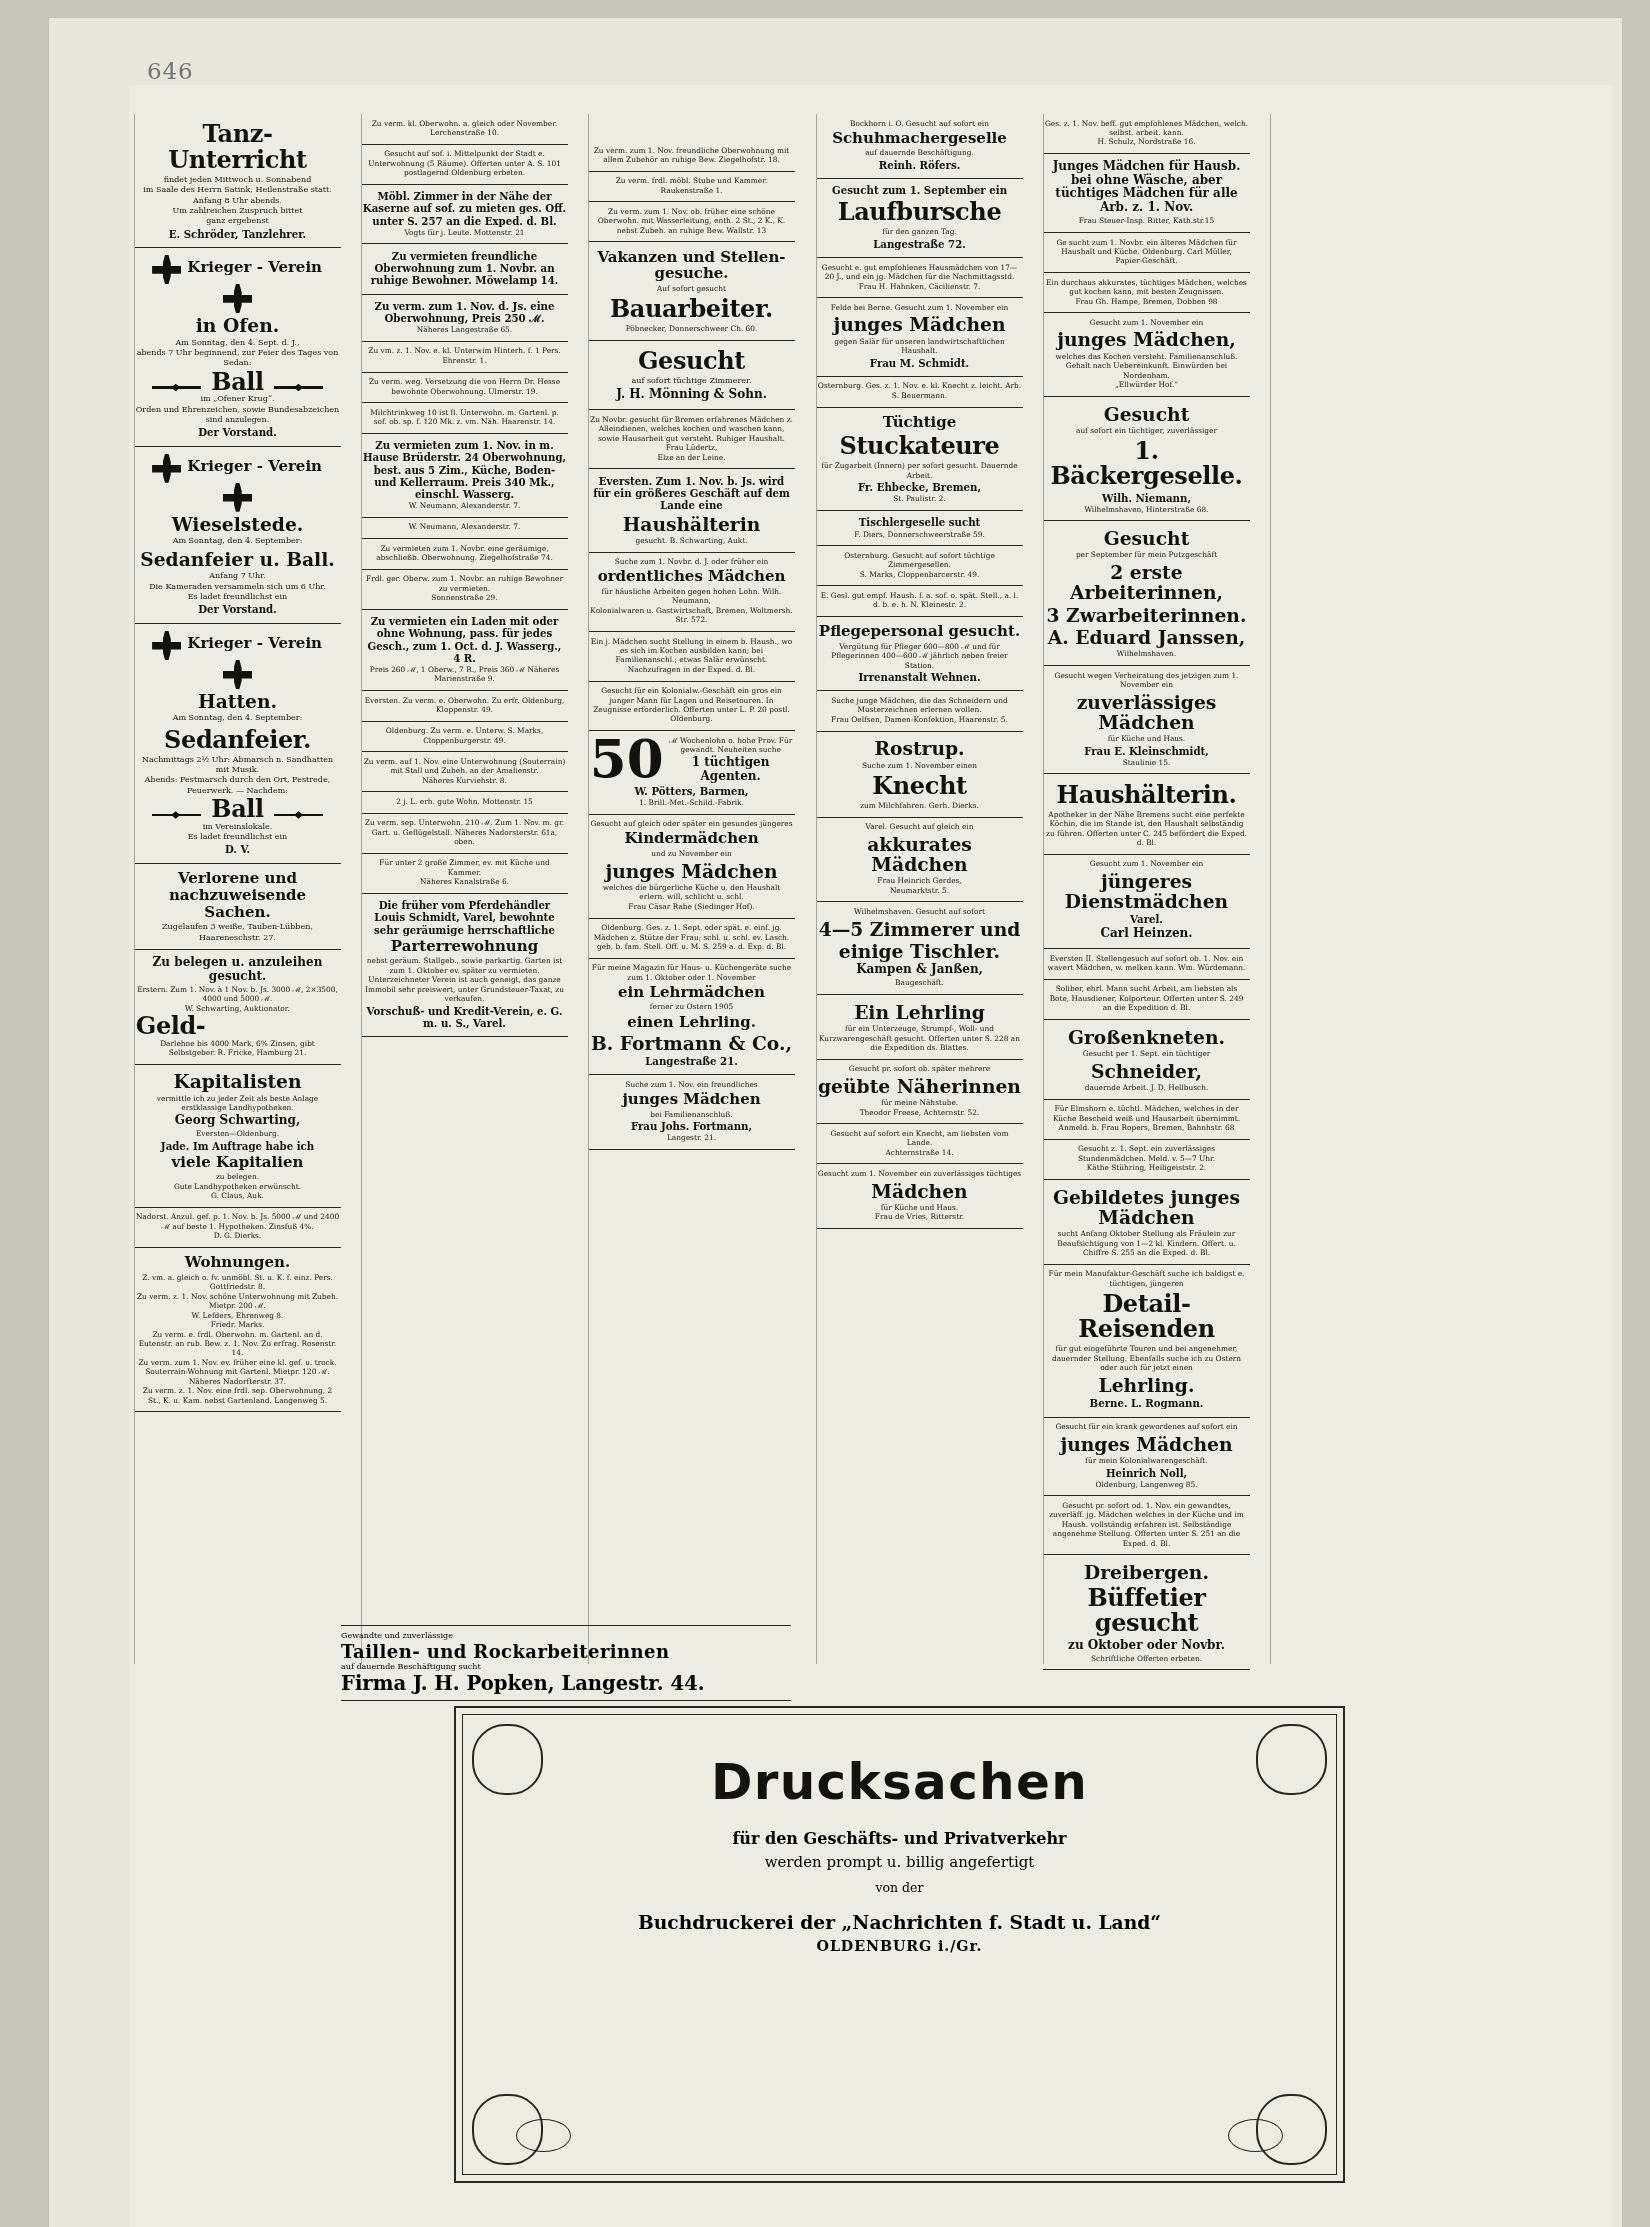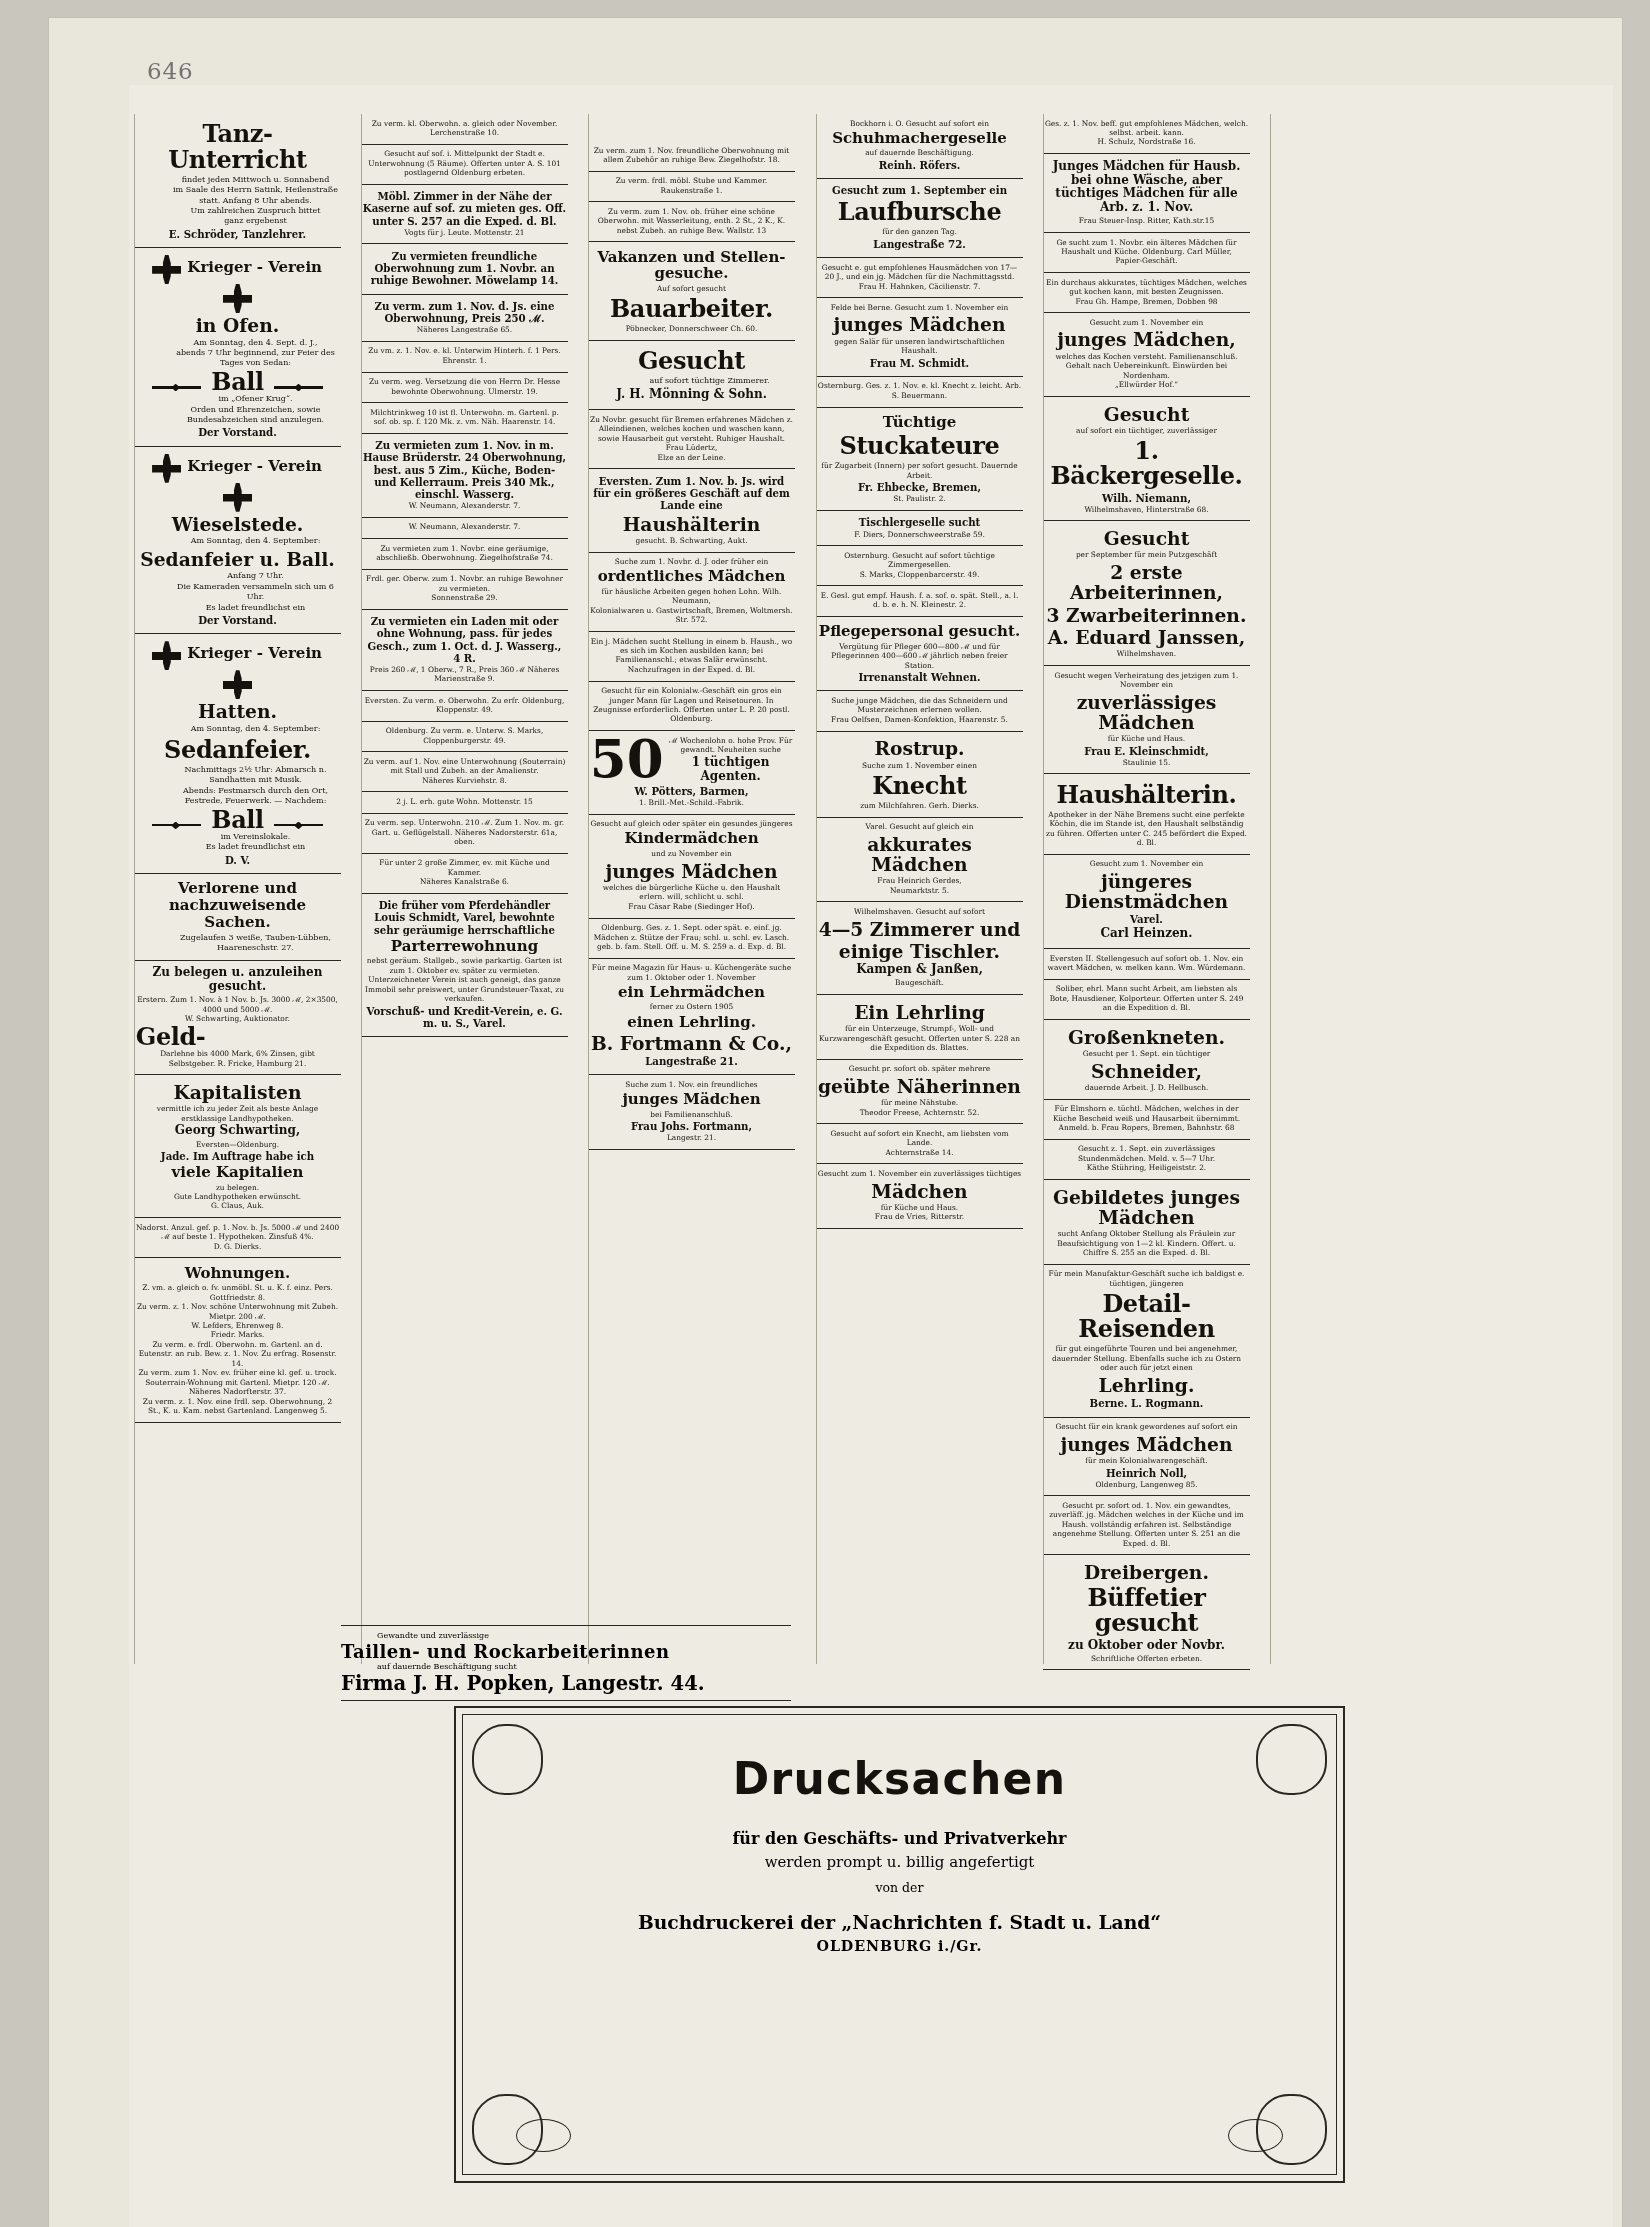--- a/index.html
+++ b/index.html
@@ -48,21 +48,21 @@
     padding:4.5px 1.8px 6.2px 1.8px;
     text-align:center;
     font-size:8.5px;
     line-height:1.32;
   }
   .h1{font-size:24px;font-weight:bold;line-height:1.06;letter-spacing:-0.4px;margin:2.7px 0 2.7px;}
   .h2{font-size:18.7px;font-weight:bold;line-height:1.08;margin:2.2px 0 2.2px;}
   .h3{font-size:15px;font-weight:bold;line-height:1.12;margin:1.8px 0 1.8px;}
   .h4{font-size:12px;font-weight:bold;line-height:1.15;margin:1.3px 0 1.3px;}
   .h5{font-size:10.2px;font-weight:bold;line-height:1.2;margin:0.9px 0 0.9px;}
-  .sm{font-size:8px;line-height:1.3;padding-left:36px;}
+  .sm{font-size:8px;line-height:1.3;}
   .xs{font-size:7.4px;line-height:1.28;}
   
   .cross{
     display:inline-block;width:29px;height:29px;position:relative;vertical-align:middle;margin:0 2.7px;
   }
   .cross:before,.cross:after{
     content:"";position:absolute;background:#15120e;
   }
   .cross:before{left:10.7px;top:0;width:8px;height:29px;
     clip-path:polygon(28% 0,72% 0,100% 28%,100% 72%,72% 100%,28% 100%,0 72%,0 28%);}
@@ -87,21 +87,21 @@
   .dbox{
     position:absolute;inset:0;
     border:2.7px solid #2a2723;
   }
   .dbox2{
     position:absolute;left:8px;top:8px;right:8px;bottom:8px;border:0.9px solid #2a2723;
   }
   .dtitle{
     position:absolute;left:0;right:0;top:47px;text-align:center;
     font-family:"DejaVu Sans",sans-serif;
-    font-size:44px;font-weight:bold;letter-spacing:1.3px;color:#15120e;
+    font-size:50px;font-weight:bold;letter-spacing:1.3px;color:#15120e;
   }
   .dsub1{position:absolute;left:0;right:0;top:123px;text-align:center;font-size:16px;font-weight:bold;}
   .dsub2{position:absolute;left:0;right:0;top:147px;text-align:center;font-size:15px;}
   .dsub3{position:absolute;left:0;right:0;top:174px;text-align:center;font-size:12.5px;}
   .dsub4{position:absolute;left:0;right:0;top:205px;text-align:center;font-size:18.7px;font-weight:bold;}
   .dsub5{position:absolute;left:0;right:0;top:232px;text-align:center;font-size:14.3px;font-weight:bold;letter-spacing:0.9px;}
   .corner{position:absolute;width:67px;height:67px;border:2.2px solid #2a2723;border-radius:33px;}
   .swirl{position:absolute;border:1.8px solid #2a2723;border-radius:50%;}
   .taillen{
     font-size:18px;font-weight:bold;letter-spacing:0.4px;

